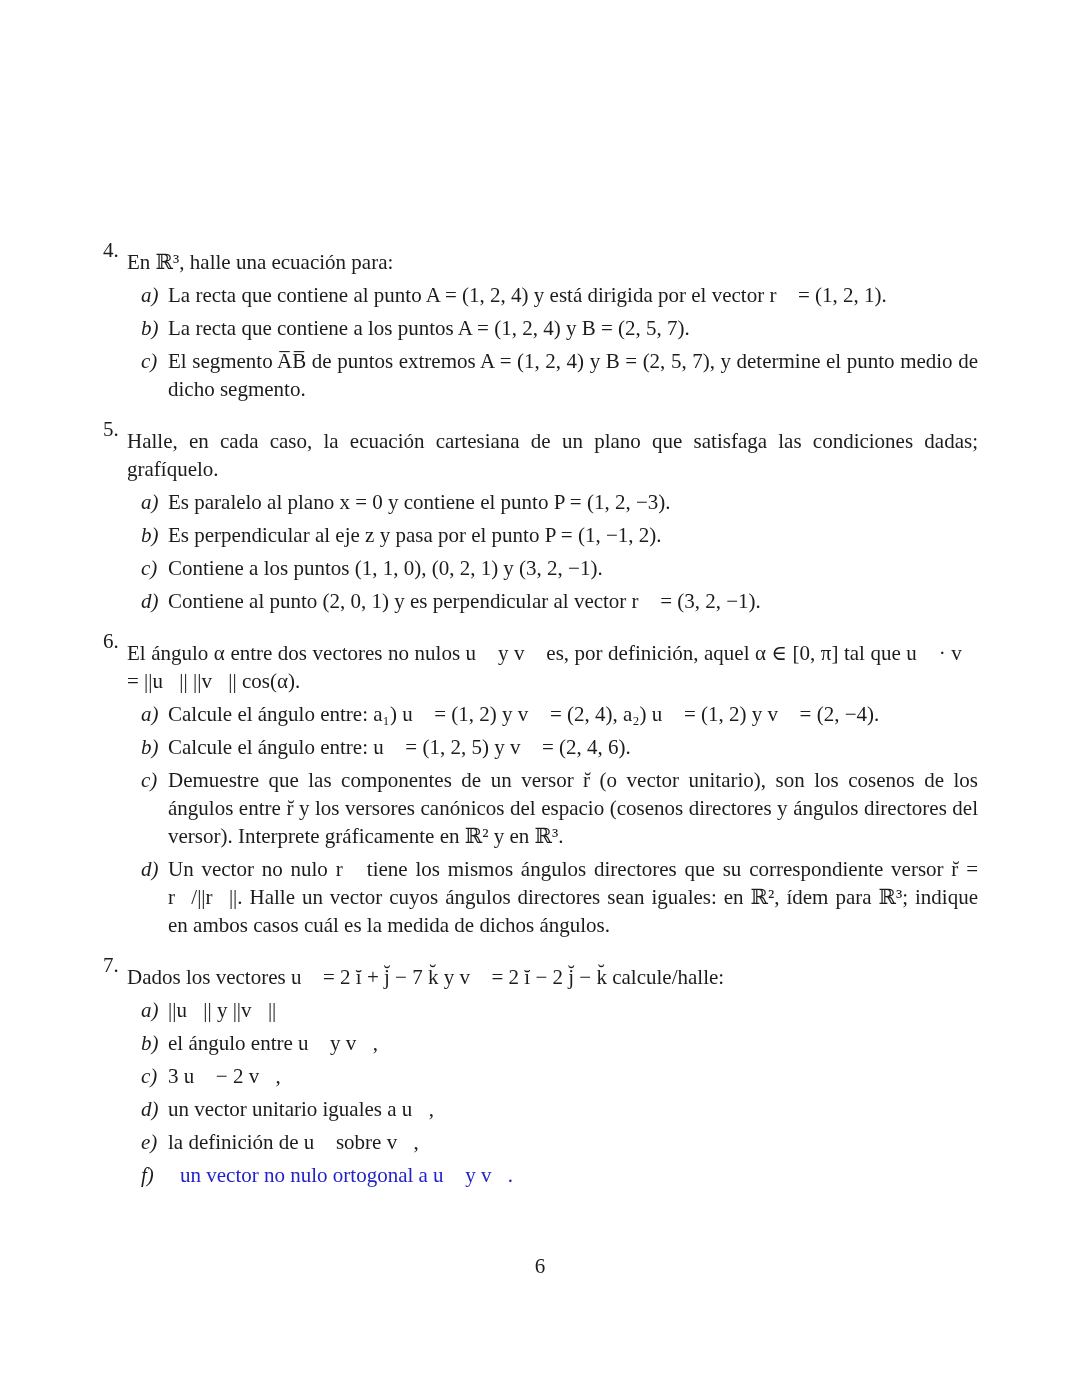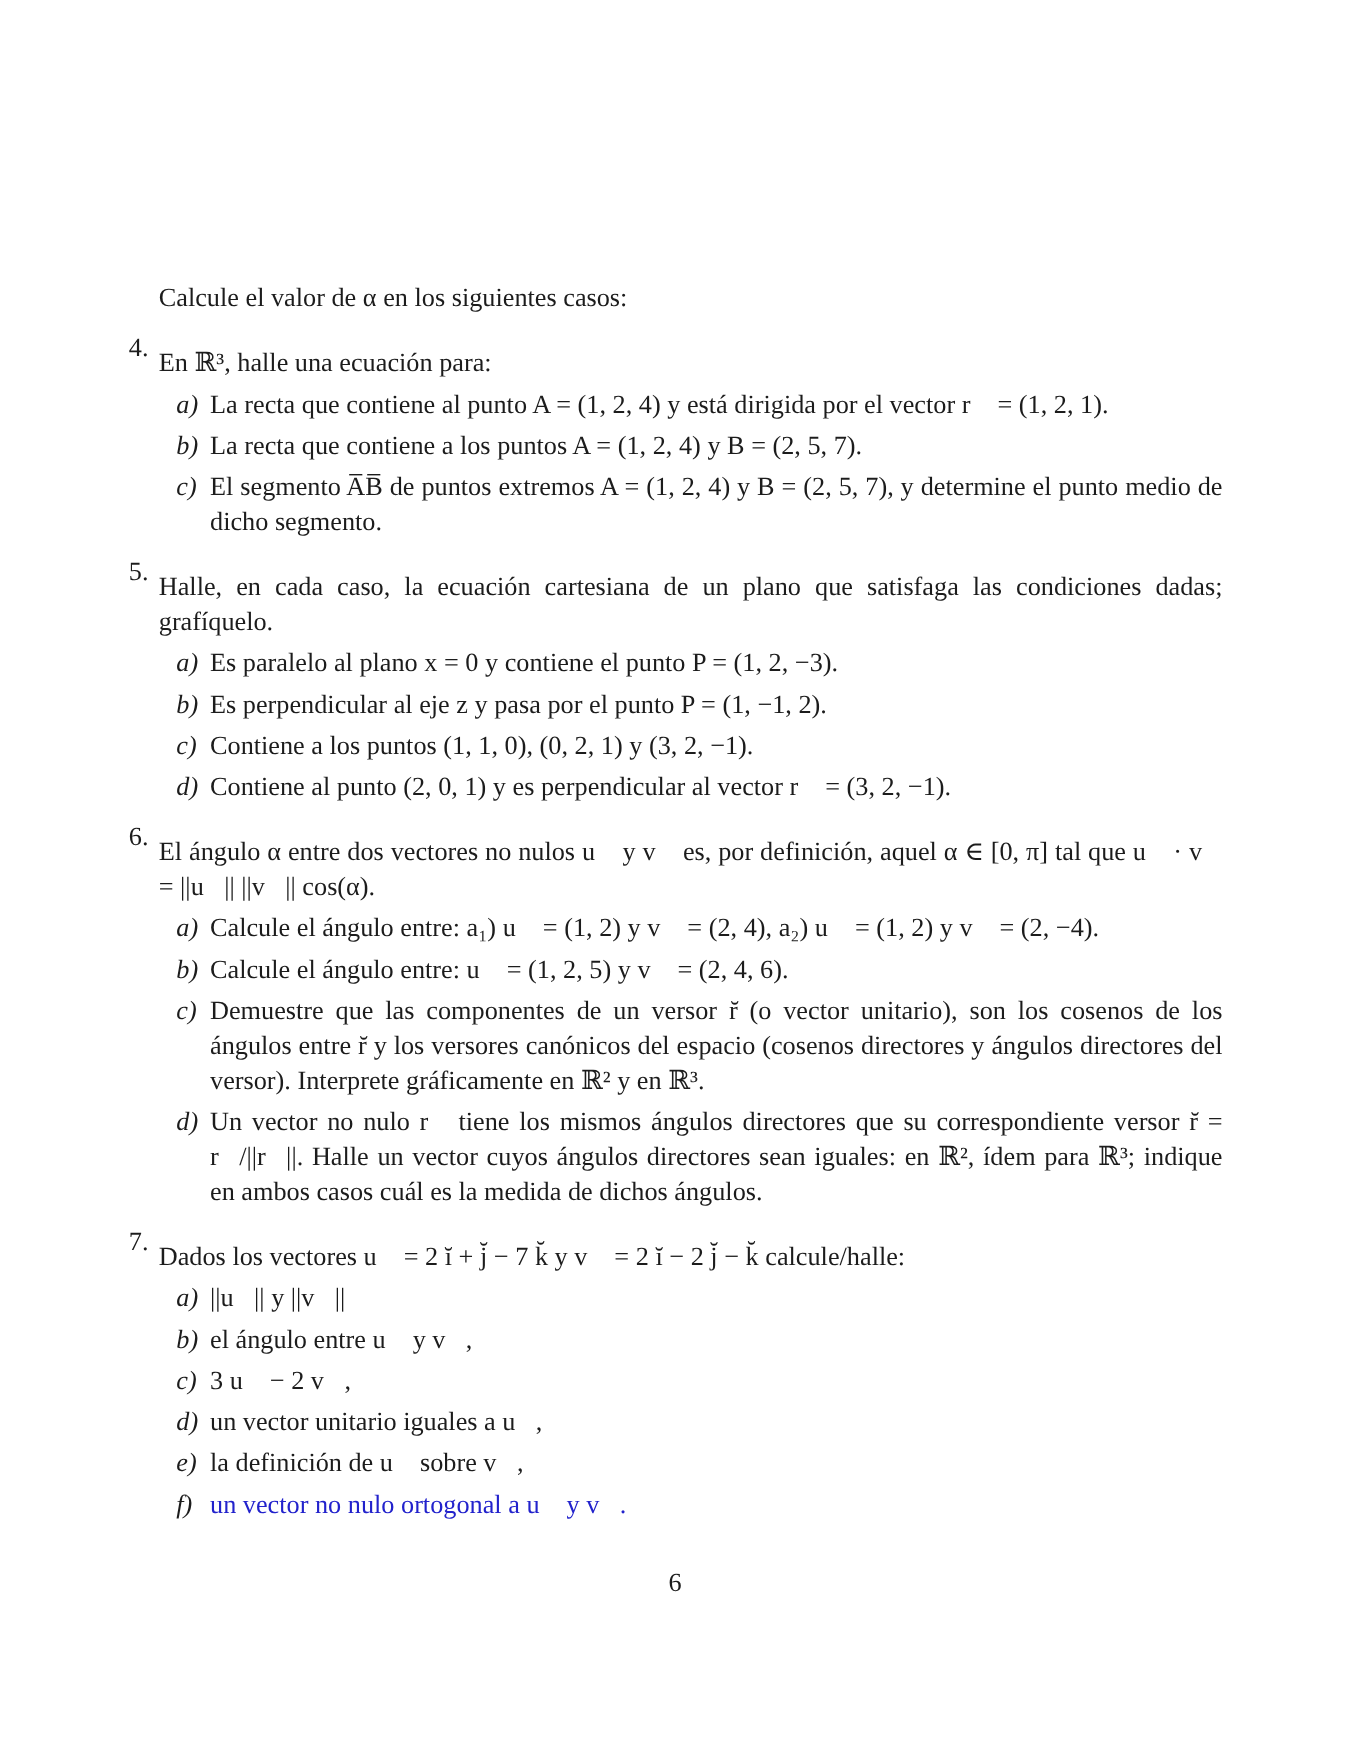--- a/index.html
+++ b/index.html
@@ -35,21 +35,20 @@
     left: 0;
     width: 100%;
     text-align: center;
   }
 </style>
 </head>
 <body>
 
 <div class="page" style="color: rgb(28, 28, 28); background: rgb(255, 255, 255);">
   <div class="content">
-    <p class="intro-line">Calcule el valor de α en los siguientes casos:</p>
     <div id="problem-list">
         <div class="problem">
           <div class="row">
             <span class="pnum">4.</span>
             <span class="ptext">En ℝ³, halle una ecuación para:</span>
           </div>
           <div class="subitems">
             <div class="row sub">
               <span class="slabel">a)</span>
               <span class="stext">La recta que contiene al punto A = (1, 2, 4) y está dirigida por el vector r⃗ = (1, 2, 1).</span>
@@ -133,20 +132,20 @@
             <div class="row sub">
               <span class="slabel">d)</span>
               <span class="stext">un vector unitario iguales a u⃗,</span>
             </div>
             <div class="row sub">
               <span class="slabel">e)</span>
               <span class="stext">la definición de u⃗ sobre v⃗,</span>
             </div>
             <div class="row sub">
               <span class="slabel">f)</span>
-              <span class="stext" style="color: rgb(34, 34, 204);">un vector no nulo ortogonal a u⃗ y v⃗.</span>
+              <span class="stext" style="color: rgb(34, 34, 204); margin-left: 12px;">un vector no nulo ortogonal a u⃗ y v⃗.</span>
             </div>
           </div>
         </div>
       </div>
   </div>
   <div class="page-number">6</div>
 </div>
 
 </body></html>

